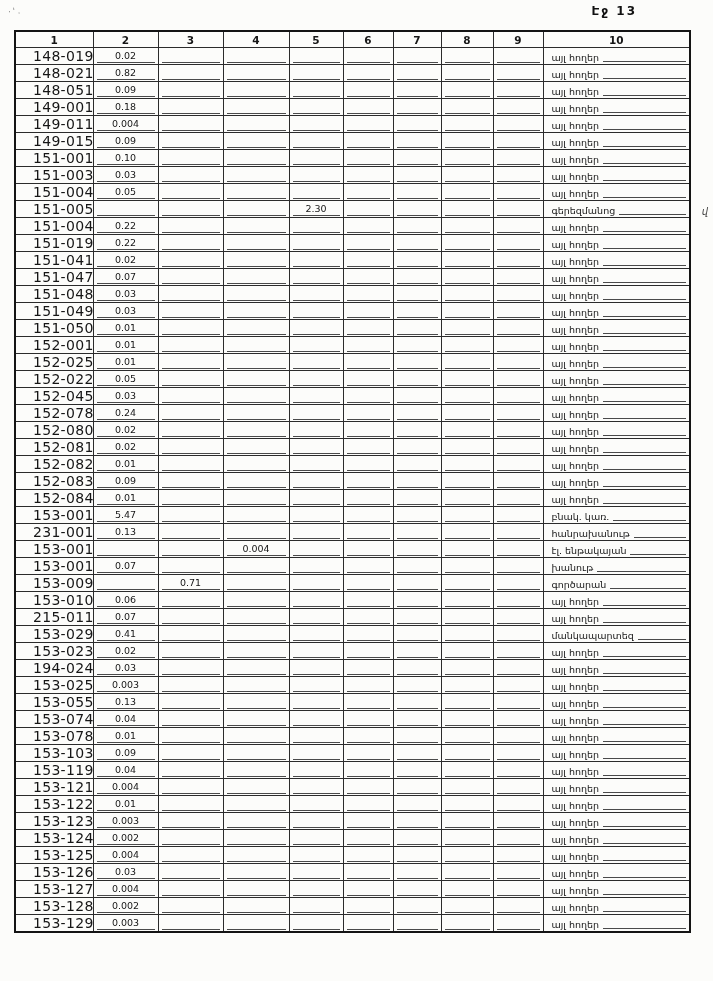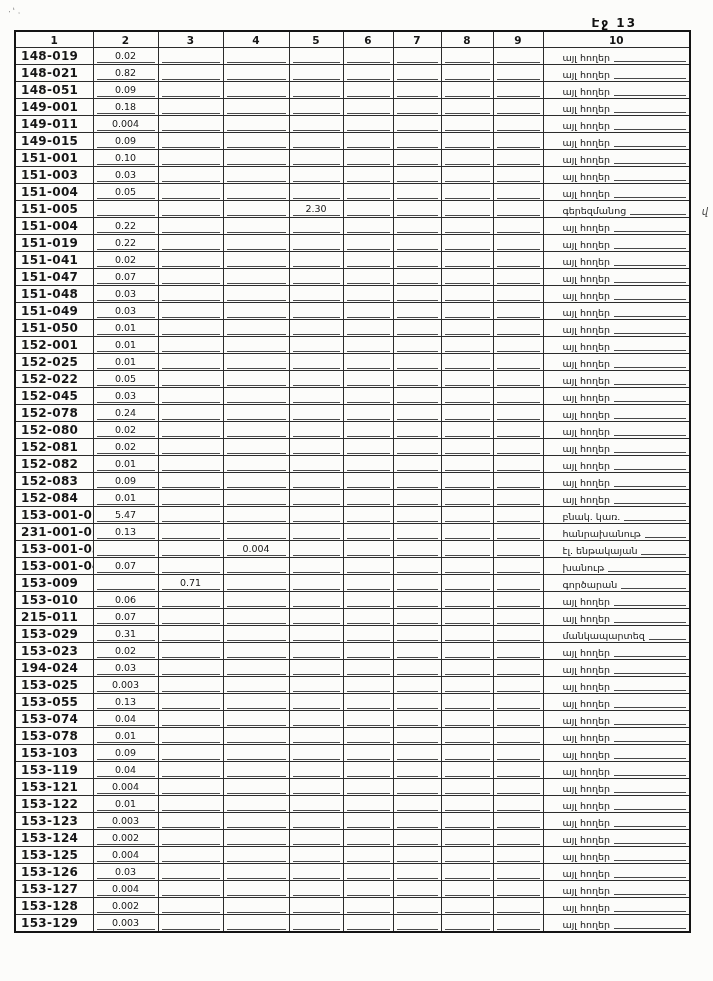--- a/index.html
+++ b/index.html
@@ -6,21 +6,21 @@
   body{
     width:713px;height:981px;
     background:#fcfcfa;
     font-family:"DejaVu Sans",sans-serif;
     color:#161616;
     position:relative;
     overflow:hidden;
   }
   .page{position:absolute;inset:0;}
   .page-label{
-    position:absolute;top:16px;right:76px;
+    position:absolute;top:4px;right:76px;
     font-size:12px;font-weight:bold;letter-spacing:2px;
     color:#111;
   }
   .corner-mark{
     position:absolute;top:6px;left:8px;
     font-size:9px;color:#8a8a8a;
     transform:rotate(-8deg);
     letter-spacing:2px;
   }
   .margin-note{
@@ -38,33 +38,32 @@
     padding:0 2px;
     height:16px;
     overflow:hidden;white-space:nowrap;
     vertical-align:middle;
   }
   th{
     font-size:10.5px;font-weight:bold;text-align:center;
     height:15px;background:#fcfcfa;
   }
   .code-cell{
-    font-size:12px;text-align:left;padding-left:5px;
+    font-size:14px;text-align:left;padding-left:17px;
     letter-spacing:0.3px;
-    font-weight:bold;
   }
   .num-cell{padding:0;}
   .num-cell .u{
     border-bottom:1px solid #4a4a4a;
     height:12px;line-height:12px;
     margin:2px 3px 1px 3px;
     text-align:center;
     font-size:9.5px;
   }
-  .use-cell{padding:0 3px 0 19px;}
+  .use-cell{padding:0 3px 0 8px;}
   .use-cell .u10{
     display:flex;align-items:flex-end;
     height:15px;
   }
   .use-cell .u10 span.txt{
     font-size:9.5px;line-height:13px;
   }
   .use-cell .fill-line{
     flex:1;
     border-bottom:1px solid #4a4a4a;
@@ -1226,21 +1225,21 @@
           <td class="use-cell">
             <div class="u10">
               <span class="txt">այլ հողեր</span>
               <span class="fill-line"></span>
             </div>
           </td>
         </tr>
         <tr>
           <td class="code-cell">153-029</td>
           <td class="num-cell">
-            <div class="u">0.31</div>
+            <div class="u">0.41</div>
           </td>
           <td class="num-cell">
             <div class="u"></div>
           </td>
           <td class="num-cell">
             <div class="u"></div>
           </td>
           <td class="num-cell">
             <div class="u"></div>
           </td>

